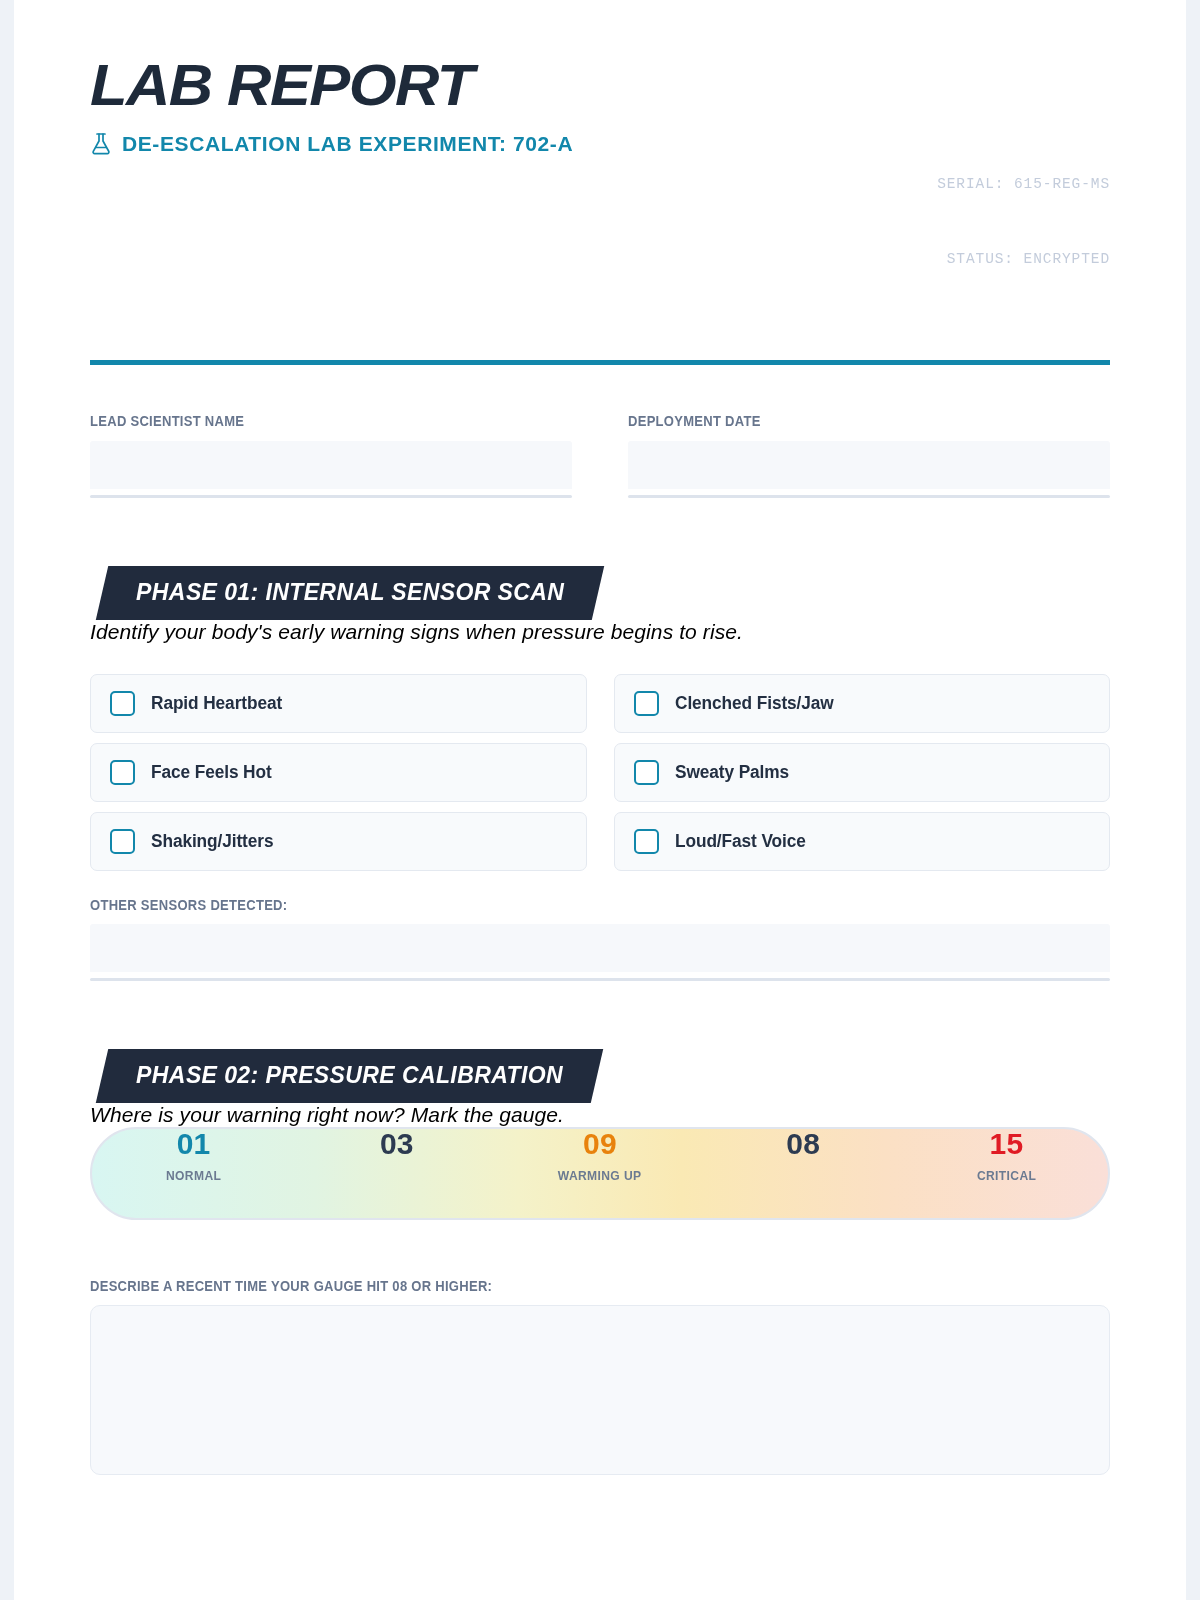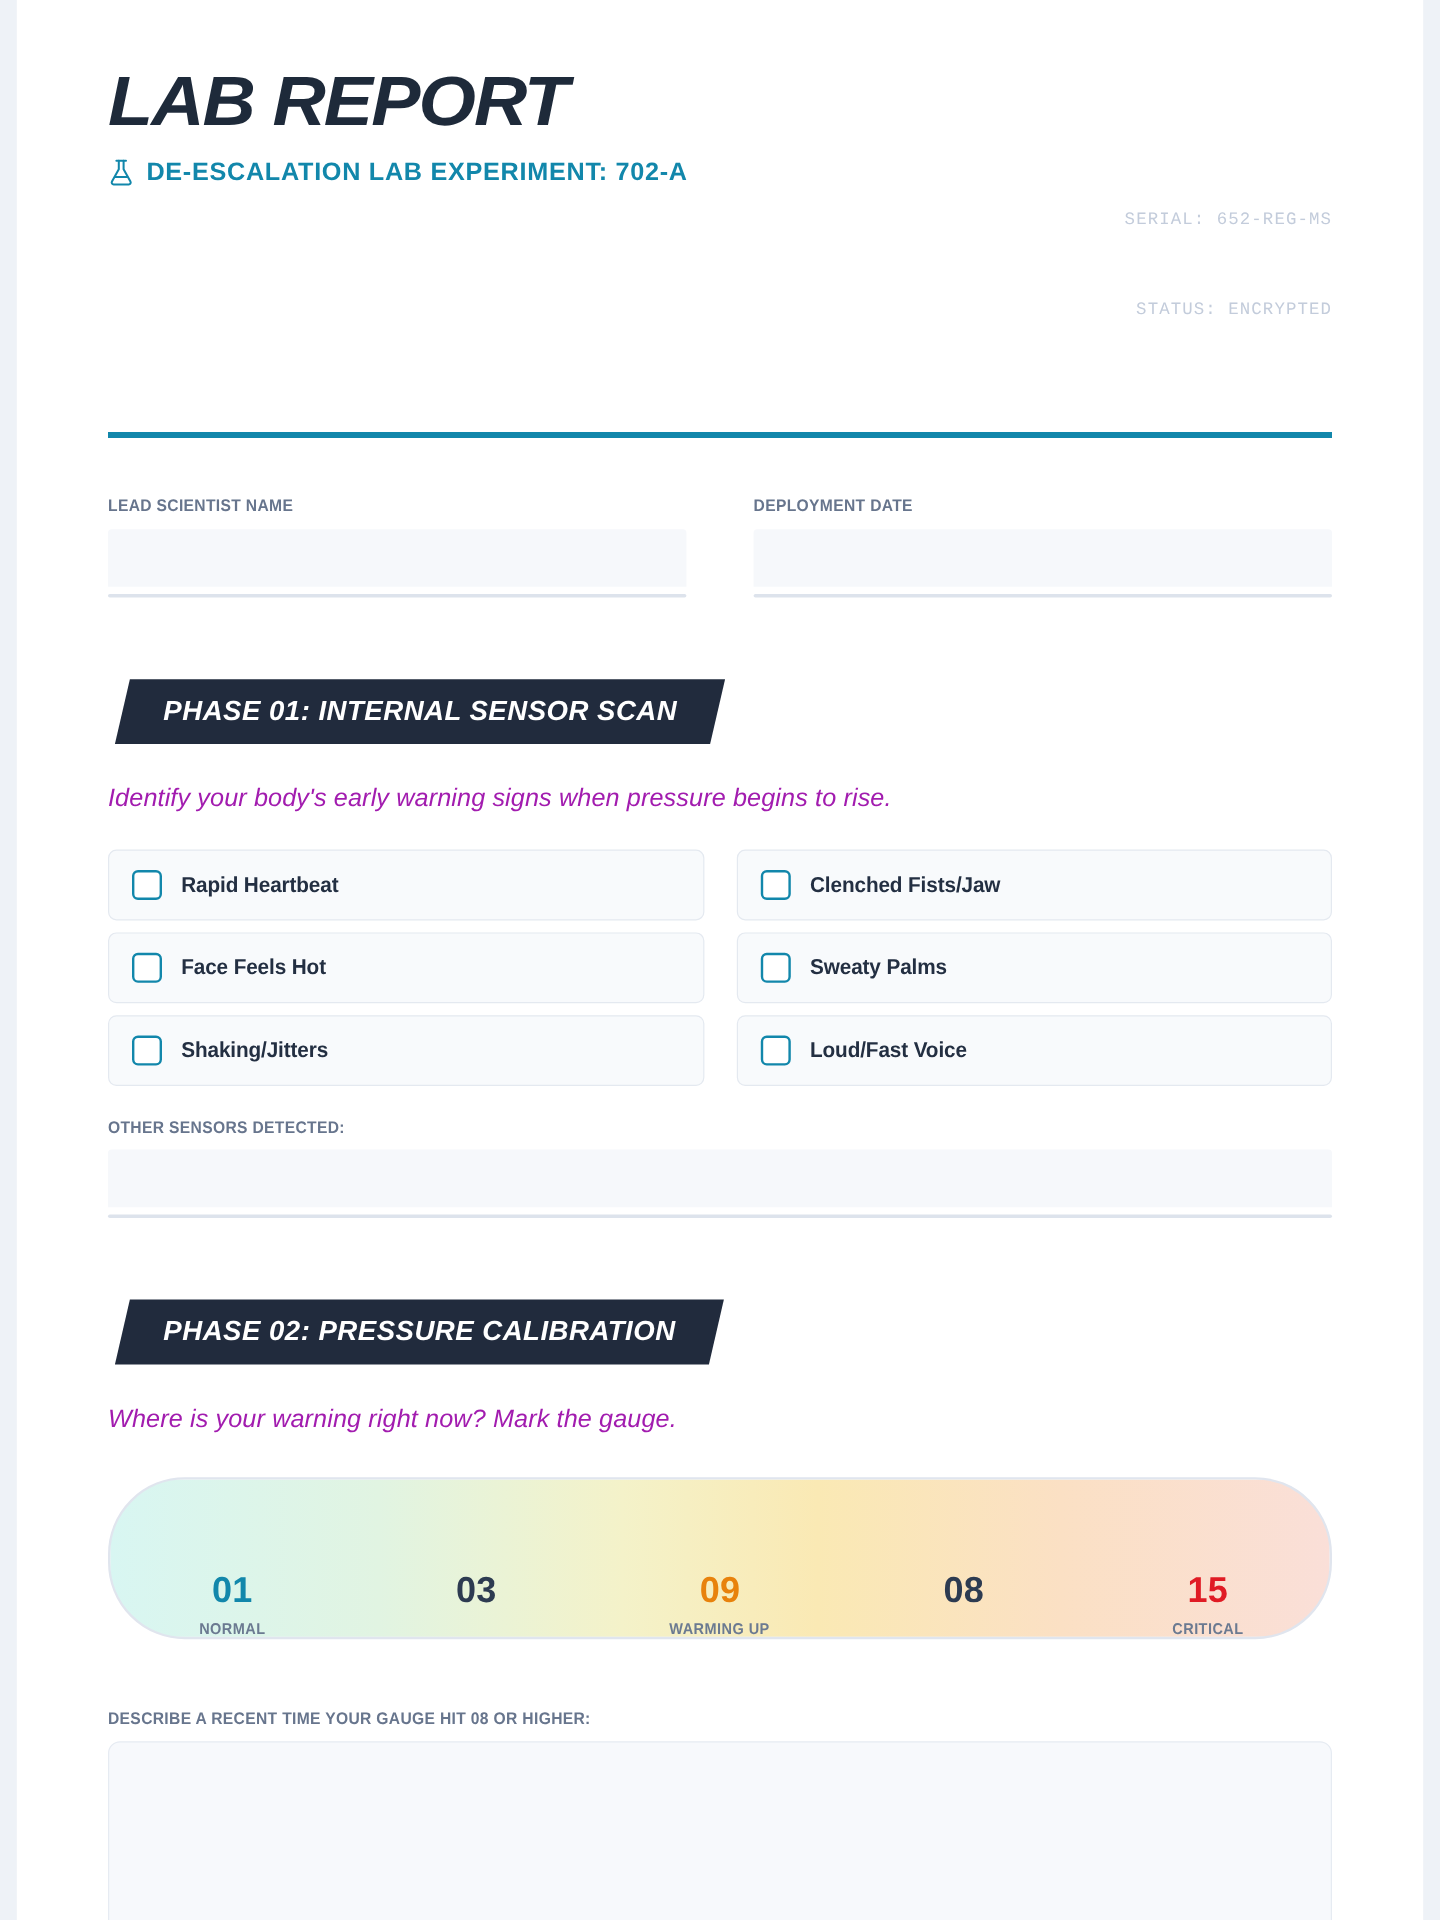--- a/index.html
+++ b/index.html
@@ -151,22 +151,21 @@
     letter-spacing: 0.4px;
     text-transform: uppercase;
   }
 
   .phase-1-wrap { margin-top: 68px; }
   .phase-2-wrap { margin-top: 68px; }
 
   .phase-desc {
     font-size: 21px;
     font-style: italic;
-    color: #a21caf;
-    margin-top: 34px;
+    color: #000000;
     letter-spacing: 0.1px;
   }
 
   
   .check-grid {
     display: grid;
     grid-template-columns: 1fr 1fr;
     column-gap: 27px;
     row-gap: 10px;
     margin-top: 30px;
@@ -214,33 +213,32 @@
     text-transform: uppercase;
     transform: scaleX(0.93);
     transform-origin: left center;
     white-space: nowrap;
     margin-bottom: 11px;
   }
 
   
   .gauge {
     position: relative;
-    margin-top: 36px;
-    height: 135px;
+    height: 93px;
     border-radius: 64px;
     border: 2px solid #e0e5ee;
     background: linear-gradient(90deg,
       #d8f6f2 0%,
       #e1f4e2 22%,
       #f4f2c9 42%,
       #fae9b4 58%,
       #fbe0c4 78%,
       #fadfd8 100%);
     display: flex;
-    align-items: flex-end;
+    align-items: flex-start;
     overflow: hidden;
   }
 
   .gauge-tick {
     flex: 1 1 0;
     text-align: center;
     line-height: 1;
   }
 
   .gauge-num {
@@ -292,21 +290,21 @@
         <div class="subtitle-row">
           <svg class="flask-icon" viewBox="0 0 22 24" fill="none" stroke="currentColor" stroke-width="1.7" stroke-linecap="round" stroke-linejoin="round">
             <path d="M7 2 L15 2"></path>
             <path d="M9 2 L9 9 L3.3 19.3 A1.6 1.6 0 0 0 4.7 21.7 L17.3 21.7 A1.6 1.6 0 0 0 18.7 19.3 L13 9 L13 2"></path>
             <path d="M6 15.5 L16 15.5"></path>
           </svg>
           <div class="report-subtitle">DE-ESCALATION LAB EXPERIMENT: 702-A</div>
         </div>
       </div>
       <div class="meta-block">
-        <div>SERIAL: 652-REG-MS</div>
+        <div>SERIAL: 615-REG-MS</div>
         <div>STATUS: ENCRYPTED</div>
       </div>
     </div>
 
     <div class="rule"></div>
 
     <div class="field-row">
       <div class="field">
         <div class="field-label">LEAD SCIENTIST NAME</div>
         <input class="field-input" type="text" value="" style="">

